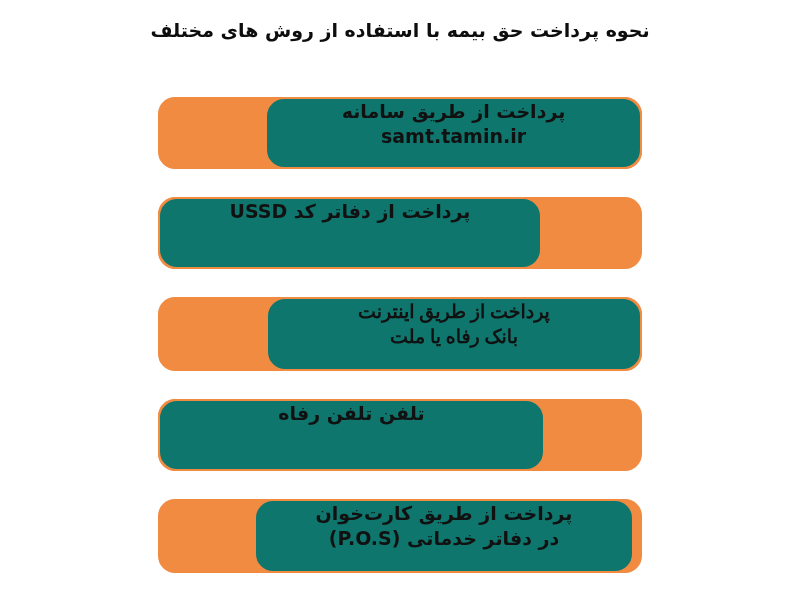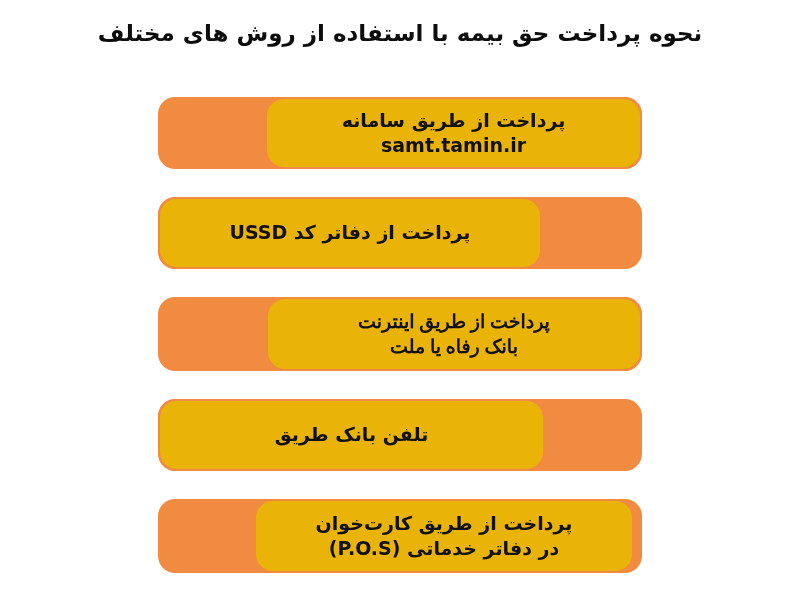--- a/index.html
+++ b/index.html
@@ -23,21 +23,21 @@
     box-sizing: border-box;
   }
 
   
   .title {
     position: absolute;
     top: 18px;
     left: 0;
     width: 800px;
     text-align: center;
-    font-size: 23px;
+    font-size: 19px;
     font-weight: bold;
     color: #0d0d0d;
     line-height: 1.35;
     letter-spacing: 0px;
     direction: rtl;
     white-space: nowrap;
   }
 
   
   .rows {
@@ -61,26 +61,26 @@
     background: #F28B42;
     border-radius: 17px;
     box-sizing: border-box;
   }
 
   
   .card {
     position: absolute;
     top: 0;
     height: 100%;
-    background: #eab308;
+    background: #0f766e;
     border: 2px solid #F28B42;
     border-radius: 19px;
     box-sizing: border-box;
     display: flex;
-    align-items: center;
+    align-items: flex-start;
     justify-content: center;
   }
 
   .card-label {
     font-size: 19px;
     font-weight: bold;
     color: #111111;
     line-height: 1.32;
     text-align: center;
     direction: rtl;
@@ -144,21 +144,21 @@
       <div class="bar"></div>
       <div class="card">
         <div class="card-label">پرداخت از طریق اینترنت
 بانک رفاه یا ملت</div>
       </div>
     </div>
 
     <div class="row" id="row-4">
       <div class="bar"></div>
       <div class="card">
-        <div class="card-label">تلفن بانک طریق</div>
+        <div class="card-label">تلفن تلفن رفاه</div>
       </div>
     </div>
 
     <div class="row" id="row-5">
       <div class="bar"></div>
       <div class="card">
         <div class="card-label">پرداخت از طریق کارت‌خوان
 در دفاتر خدماتی (P.O.S)</div>
       </div>
     </div>

